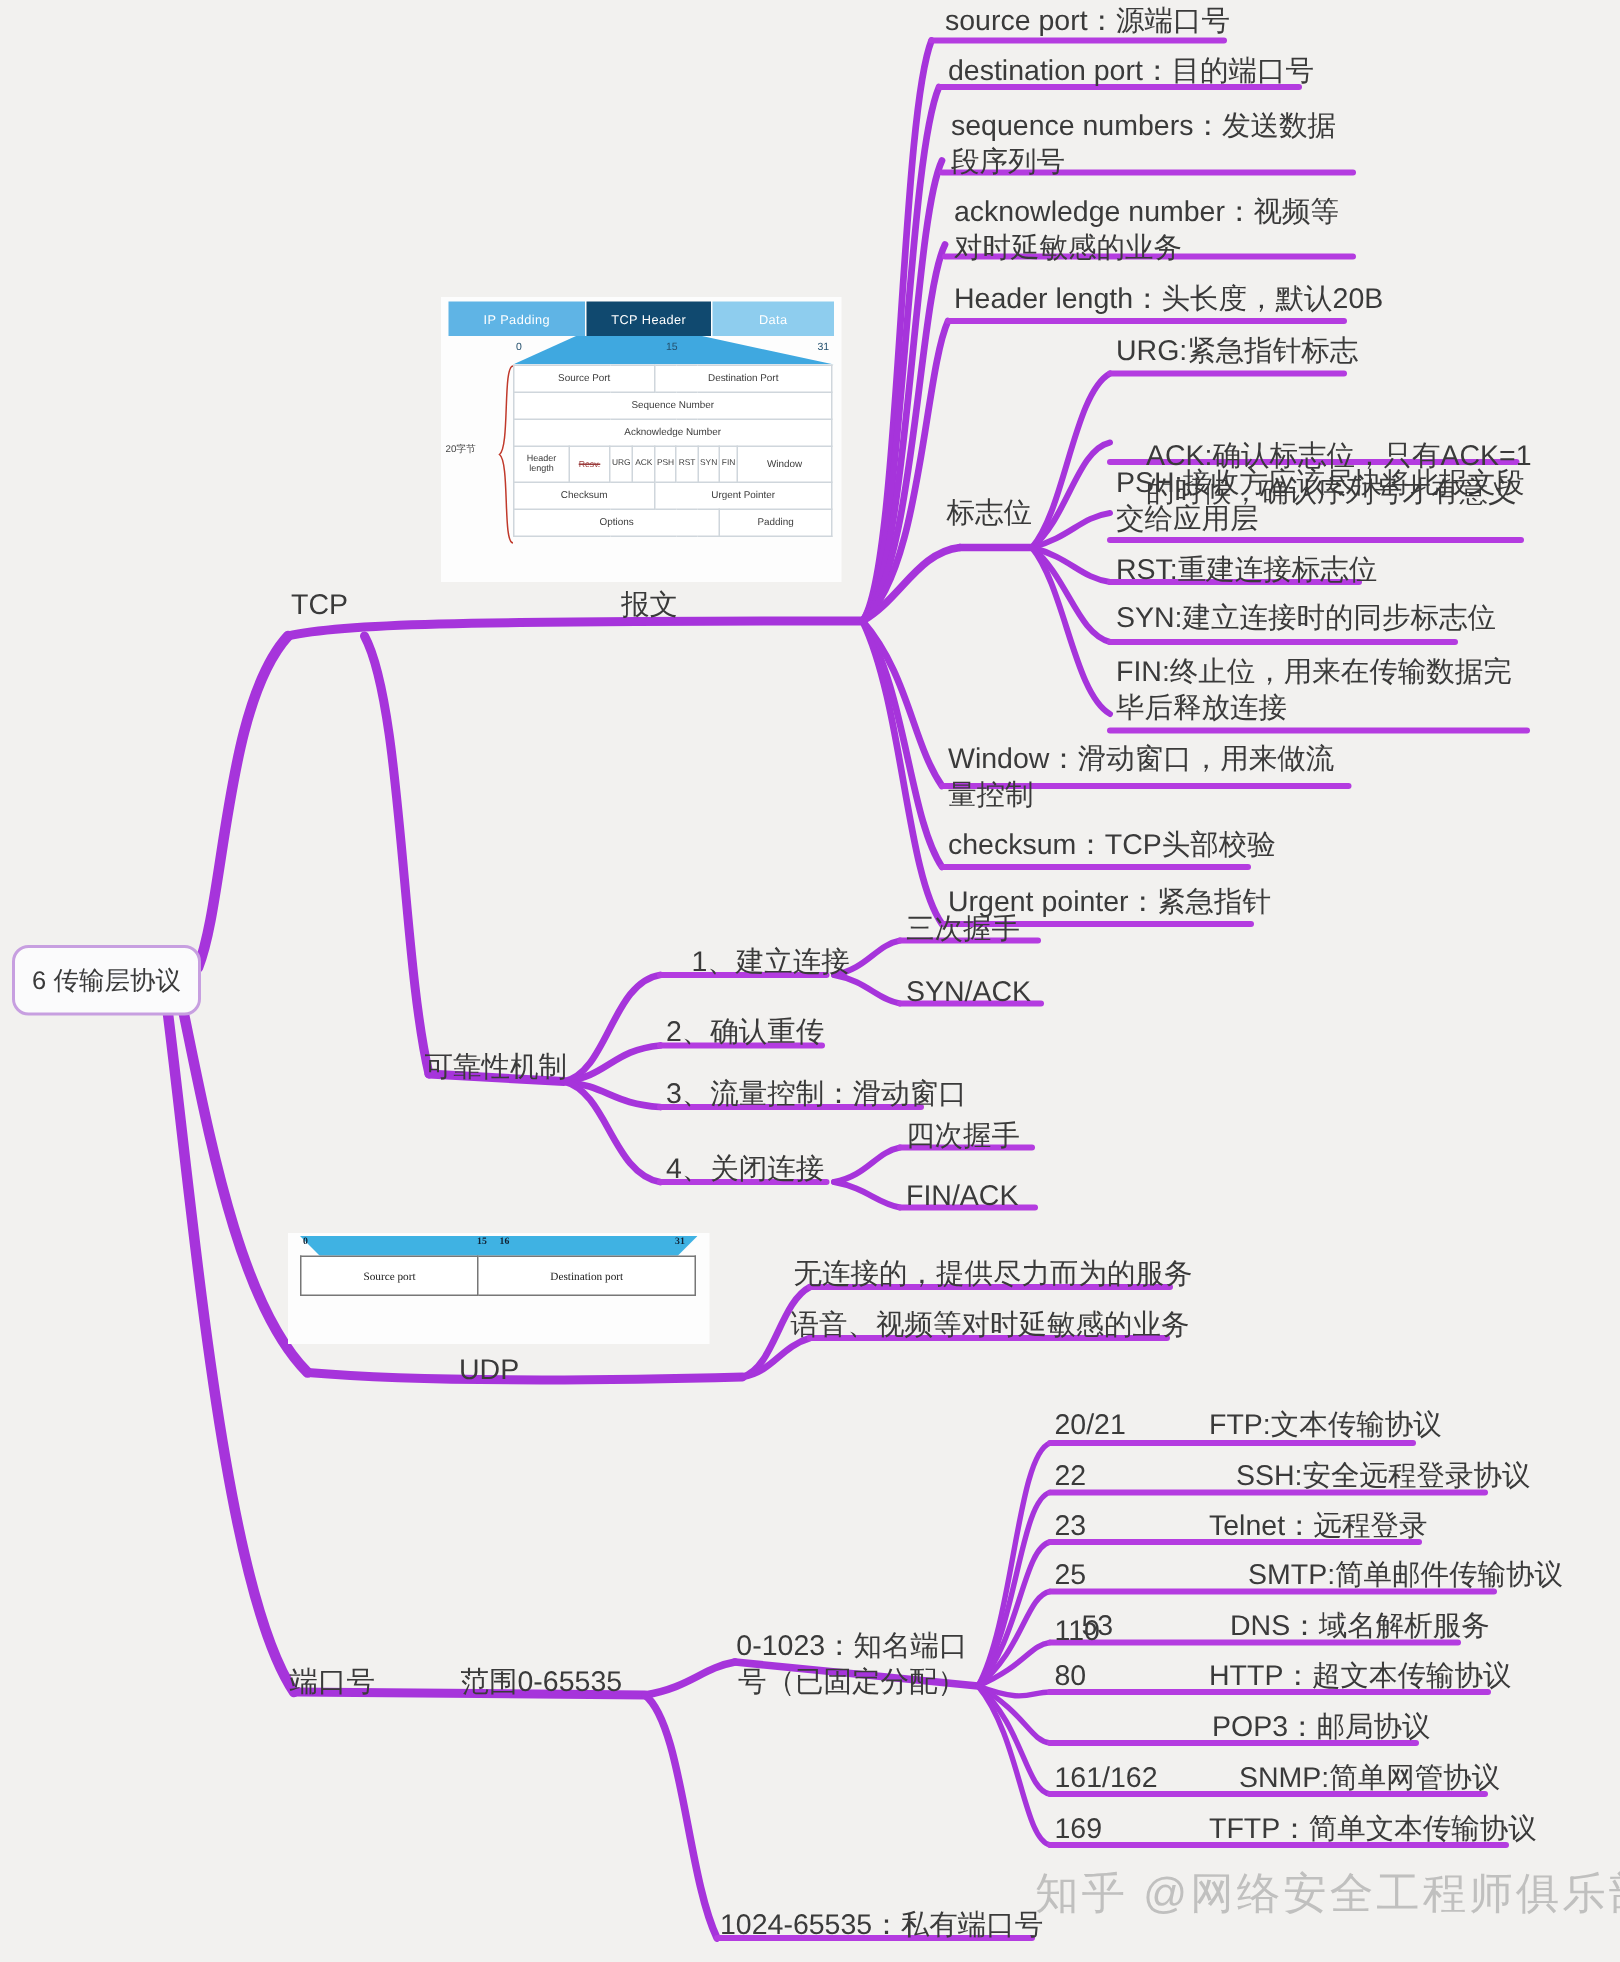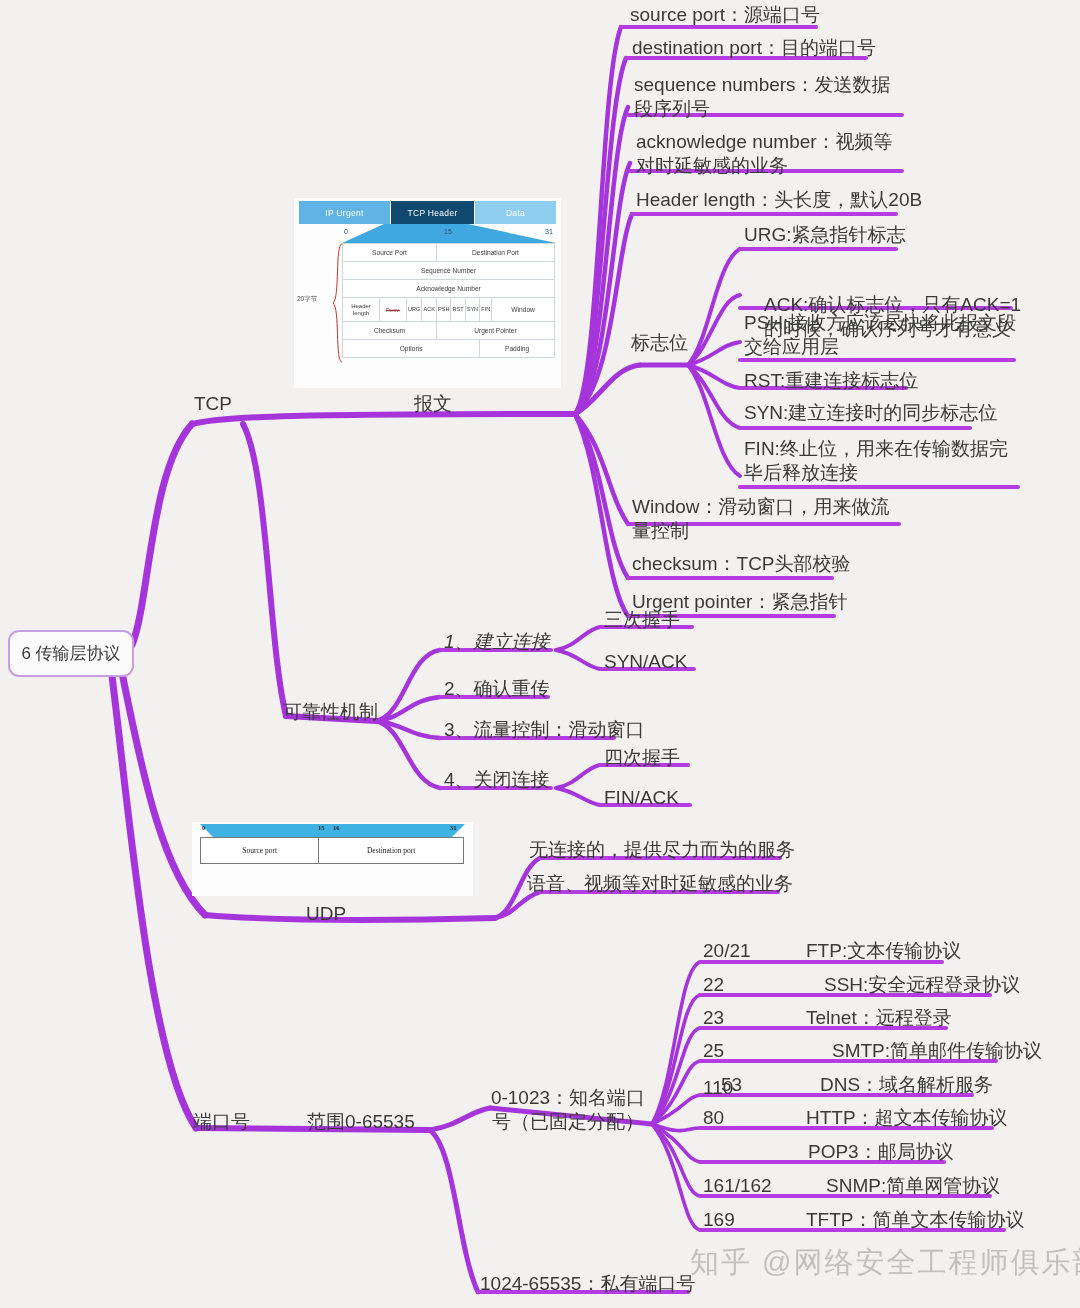--- a/index.html
+++ b/index.html
@@ -205,21 +205,21 @@
 <div class="lbl t19" style="left:632px;top:552px;">checksum：TCP头部校验</div>
 <div class="lbl t19" style="left:632px;top:590px;">Urgent pointer：紧急指针</div>
 
 <div class="lbl t19" style="left:744px;top:223px;">URG:紧急指针标志</div>
 <div class="lbl wrap t19" style="left:764px;top:257px;width:272px;margin-top:36px;">ACK:确认标志位，只有ACK=1的时候，确认序列号才有意义</div>
 <div class="lbl wrap t19" style="left:744px;top:311px;width:275px;">PSH:接收方应该尽快将此报文段交给应用层</div>
 <div class="lbl t19" style="left:744px;top:369px;">RST:重建连接标志位</div>
 <div class="lbl t19" style="left:744px;top:401px;">SYN:建立连接时的同步标志位</div>
 <div class="lbl wrap t19" style="left:744px;top:437px;width:278px;">FIN:终止位，用来在传输数据完毕后释放连接</div>
 
-<div class="lbl t19" style="left:444px;top:630px;font-style:italic;">1、建立连接</div>
+<div class="lbl t19" style="left:461px;top:630px;">1、建立连接</div>
 <div class="lbl t19" style="left:604px;top:608px;">三次握手</div>
 <div class="lbl t19" style="left:604px;top:650px;">SYN/ACK</div>
 <div class="lbl t19" style="left:444px;top:677px;">2、确认重传</div>
 <div class="lbl t19" style="left:444px;top:718px;">3、流量控制：滑动窗口</div>
 <div class="lbl t19" style="left:444px;top:768px;">4、关闭连接</div>
 <div class="lbl t19" style="left:604px;top:746px;">四次握手</div>
 <div class="lbl t19" style="left:604px;top:786px;">FIN/ACK</div>
 
 <div class="lbl t19" style="left:529px;top:838px;">无连接的，提供尽力而为的服务</div>
 <div class="lbl t19" style="left:527px;top:872px;">语音、视频等对时延敏感的业务</div>
@@ -241,21 +241,21 @@
 <div class="lbl t19" style="left:806px;top:1106px;">HTTP：超文本传输协议</div>
 <div class="lbl t19" style="left:703px;top:1076px;">110</div>
 <div class="lbl t19" style="left:808px;top:1140px;">POP3：邮局协议</div>
 <div class="lbl t19" style="left:703px;top:1174px;">161/162</div>
 <div class="lbl t19" style="left:826px;top:1174px;">SNMP:简单网管协议</div>
 <div class="lbl t19" style="left:703px;top:1208px;">169</div>
 <div class="lbl t19" style="left:806px;top:1208px;">TFTP：简单文本传输协议</div>
 
 <div id="tcp-fig">
   <div class="topbar">
-    <div class="tb-ip">IP Urgent</div>
+    <div class="tb-ip">IP Padding</div>
     <div class="tb-tcp">TCP  Header</div>
     <div class="tb-data">Data</div>
   </div>
 
   <svg class="funnel" viewBox="0 0 214 19">
     <polygon points="42,0 126,0 214,19 0,19" fill="#3fa8e0"></polygon>
   </svg>
 
   <div class="ruler">
     <span style="left:2px;">0</span>

